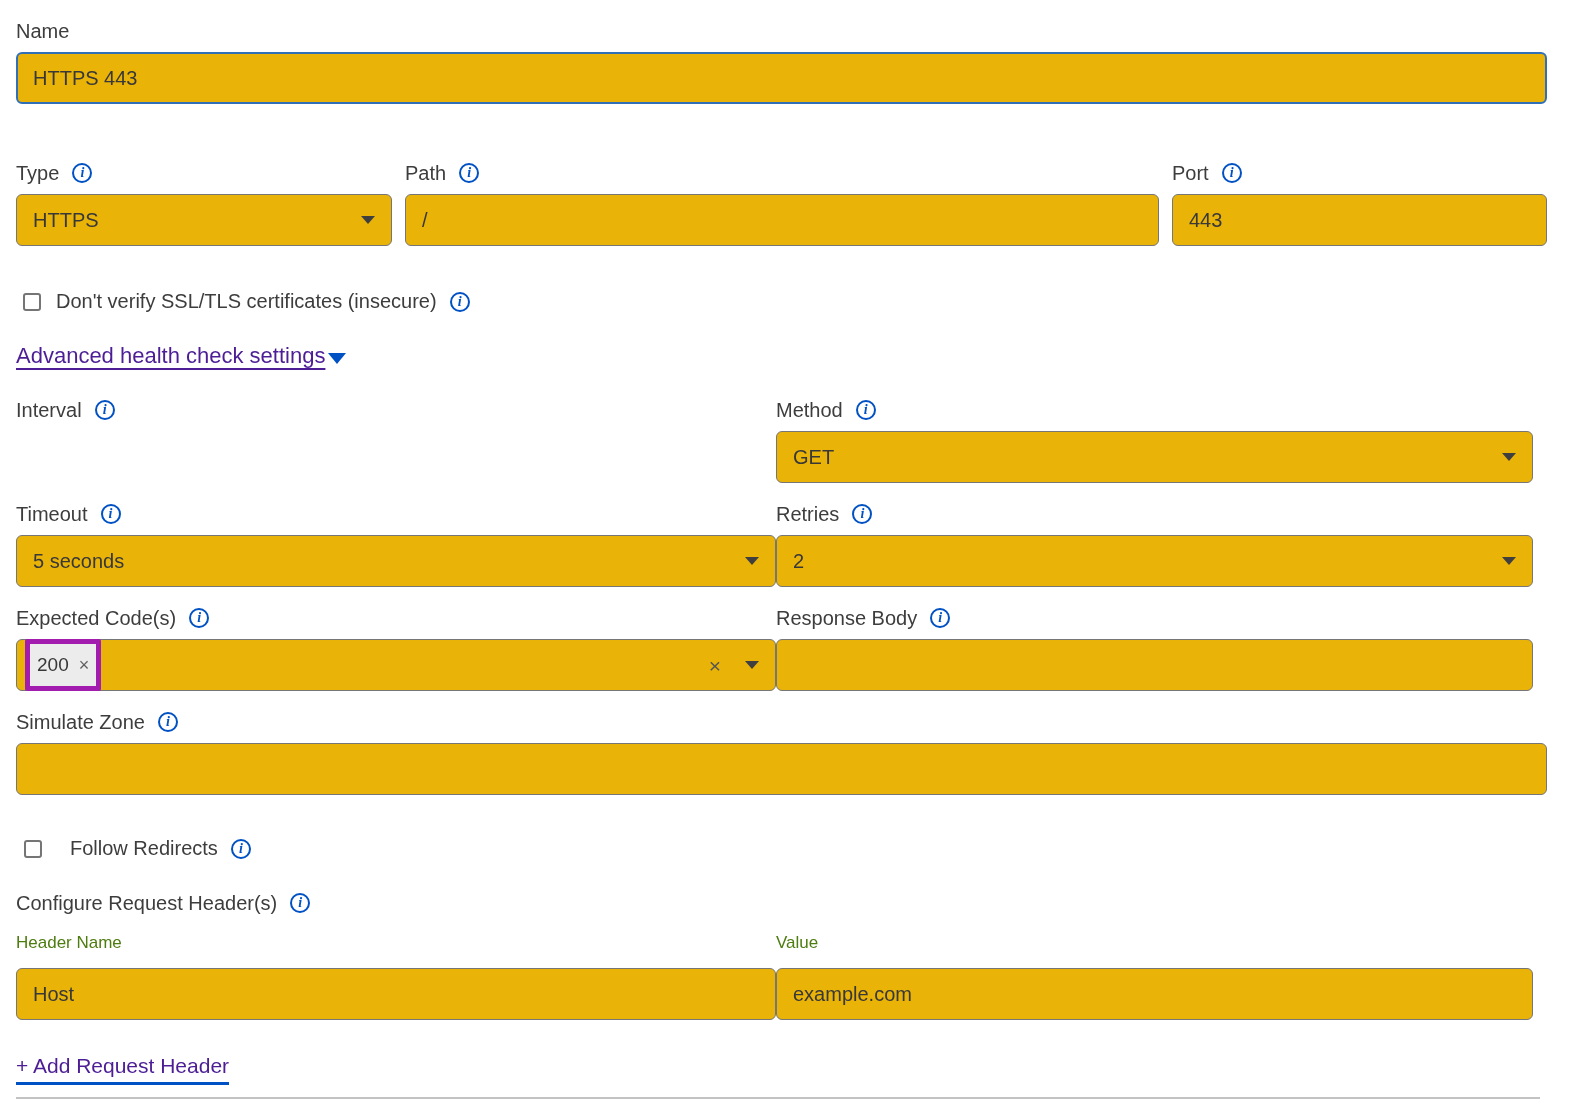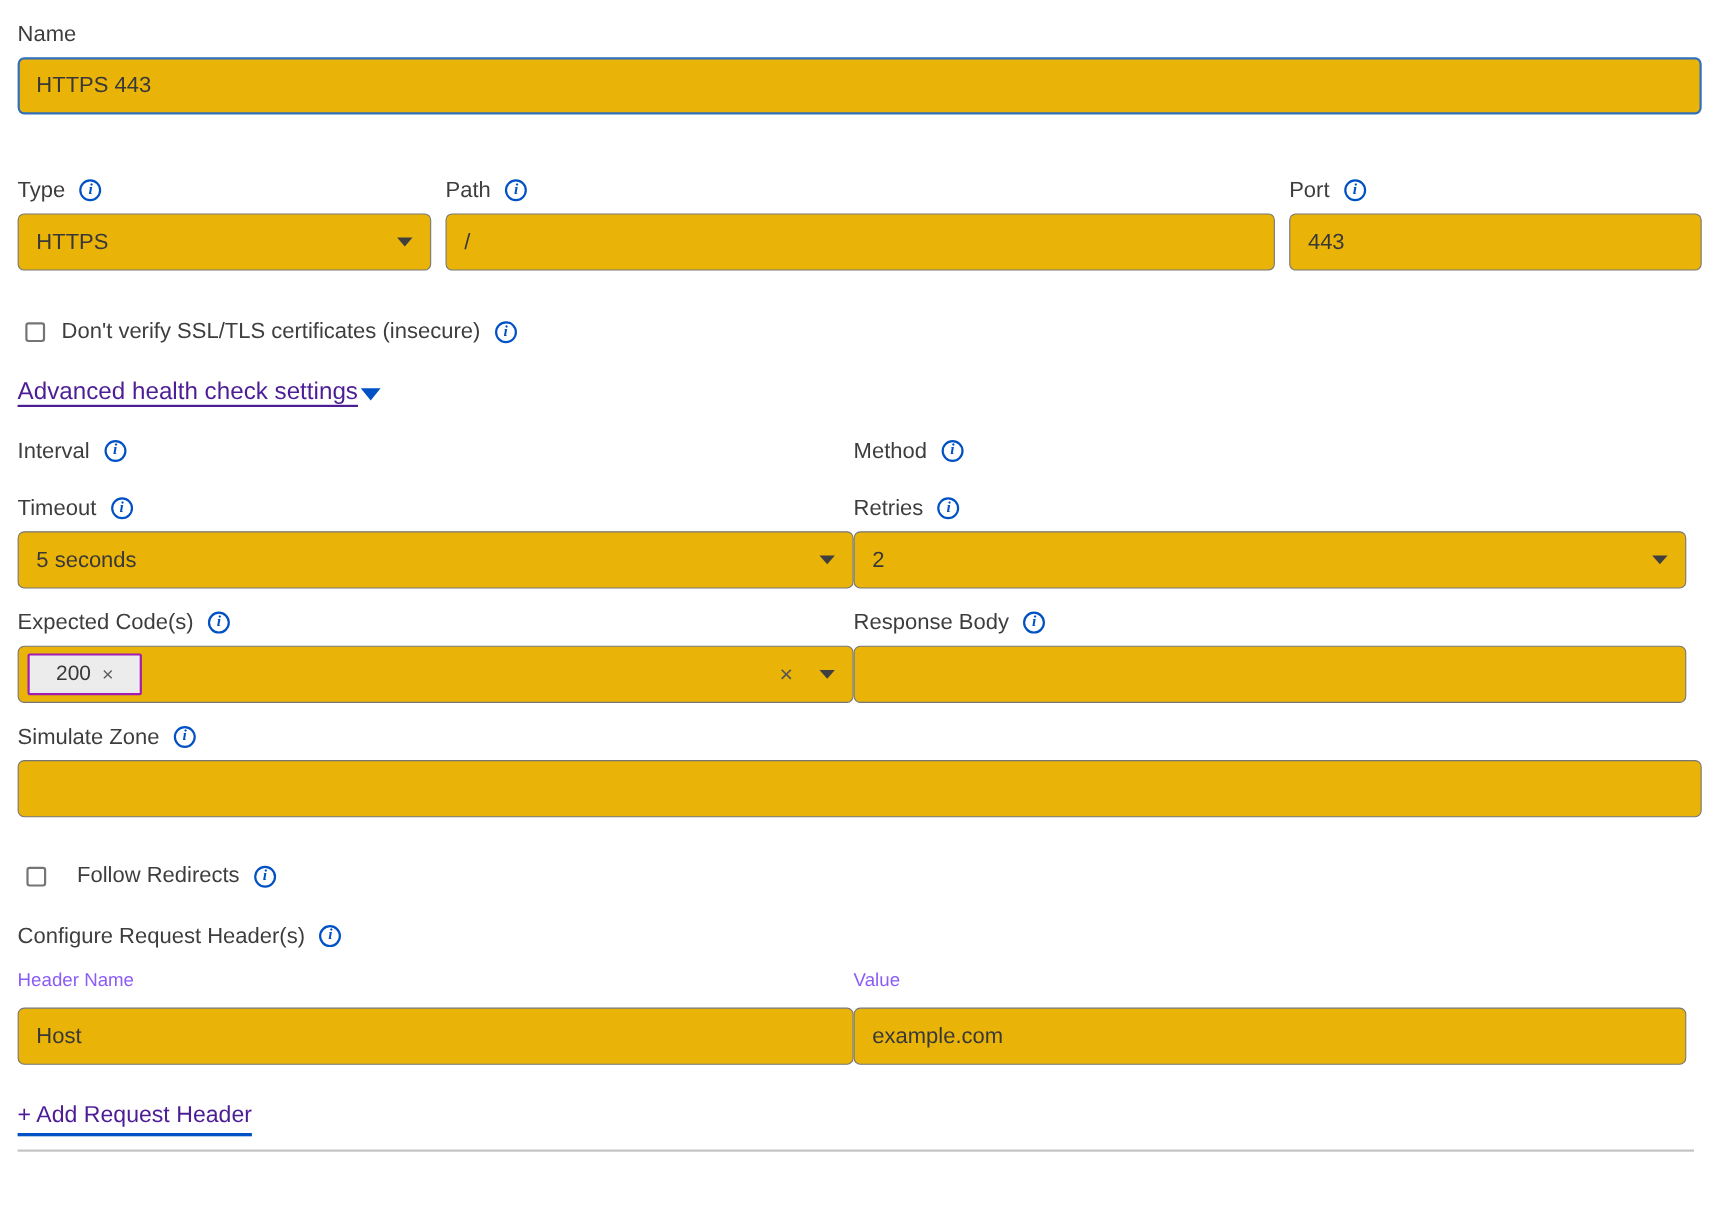--- a/index.html
+++ b/index.html
@@ -16,21 +16,21 @@
   
   .label-row {
     display: flex;
     align-items: center;
     gap: 13px;
     font-size: 20px;
     line-height: 26px;
     color: #3d3d3d;
     margin-bottom: 8px;
   }
-  .label-row.small { font-size: 17px; line-height: 22px; margin-bottom: 14px; color: #8b5cf6; }
+  .label-row.small { font-size: 17px; line-height: 22px; margin-bottom: 14px; color: #4d7c0f; }
 
   
   .info-icon {
     width: 20px; height: 20px;
     border: 2px solid #0051c3;
     border-radius: 50%;
     color: #0051c3;
     font-family: "Liberation Serif", serif;
     font-style: italic;
     font-weight: bold;
@@ -132,27 +132,27 @@
     color: #4c1d95;
     border-bottom: 3px solid #0051c3;
     padding-bottom: 4px;
     cursor: pointer;
   }
 
   
   .multiselect { padding: 0 16px 0 8px; justify-content: space-between; }
   .chip {
     background: #ececec;
-    border: 2px solid #a21caf;
+    border: 5px solid #a21caf;
     border-radius: 2px;
-    height: 38px;
+    height: 52px;
     display: inline-flex;
     align-items: center;
     gap: 10px;
-    padding: 0 24px;
+    padding: 0 7px;
     font-size: 19px;
     color: #383838;
   }
   .chip .chip-x { color: #5f5f5f; font-size: 18px; cursor: pointer; }
   .ms-controls { display: flex; align-items: center; gap: 24px; }
   .ms-clear { color: #555; font-size: 21px; cursor: pointer; line-height: 1; }
 
   .divider {
     margin-top: 12px;
     margin-right: 7px;
@@ -233,20 +233,24 @@
           </span>
       </div>
     </div>
     <div class="field">
       <div class="label-row">
         <span>Method</span>
         <span class="info-icon">
             <span>i</span>
           </span>
       </div>
+      <div class="select-box">
+        <span>GET</span>
+        <span class="caret-down"></span>
+      </div>
     </div>
   </div>
 
   
   <div class="row-two mt-18">
     <div class="field">
       <div class="label-row">
         <span>Timeout</span>
         <span class="info-icon">
             <span>i</span>

